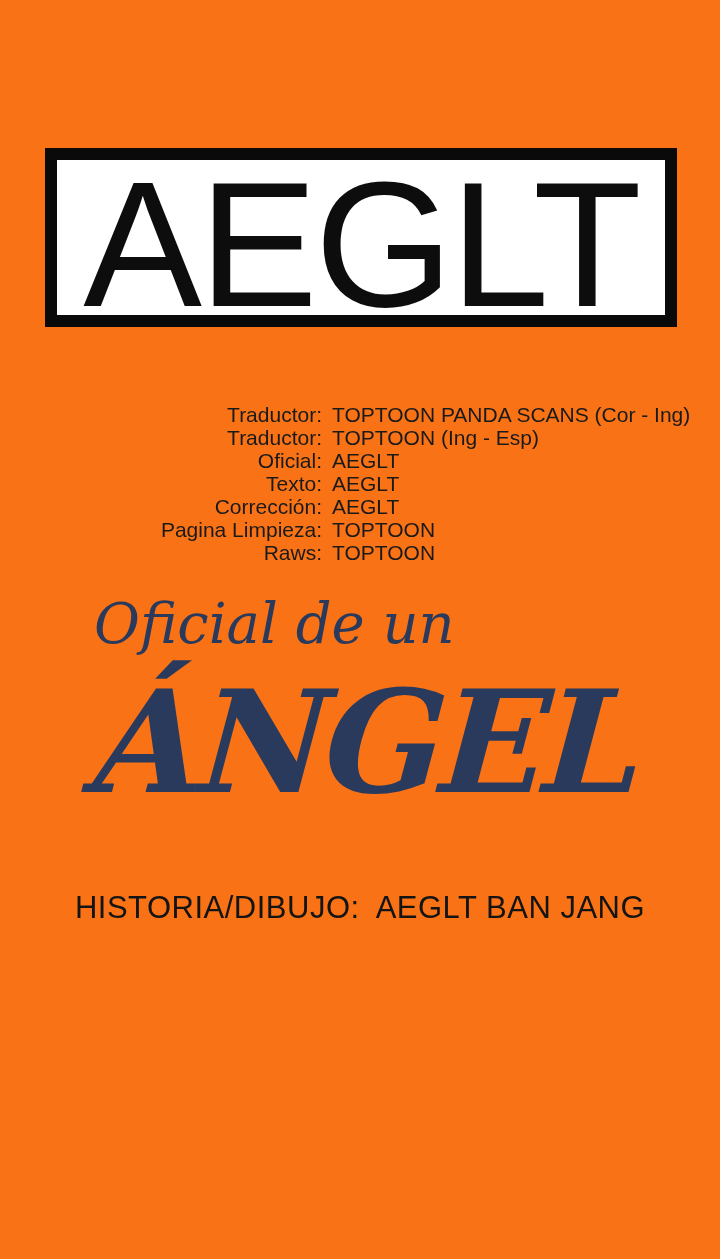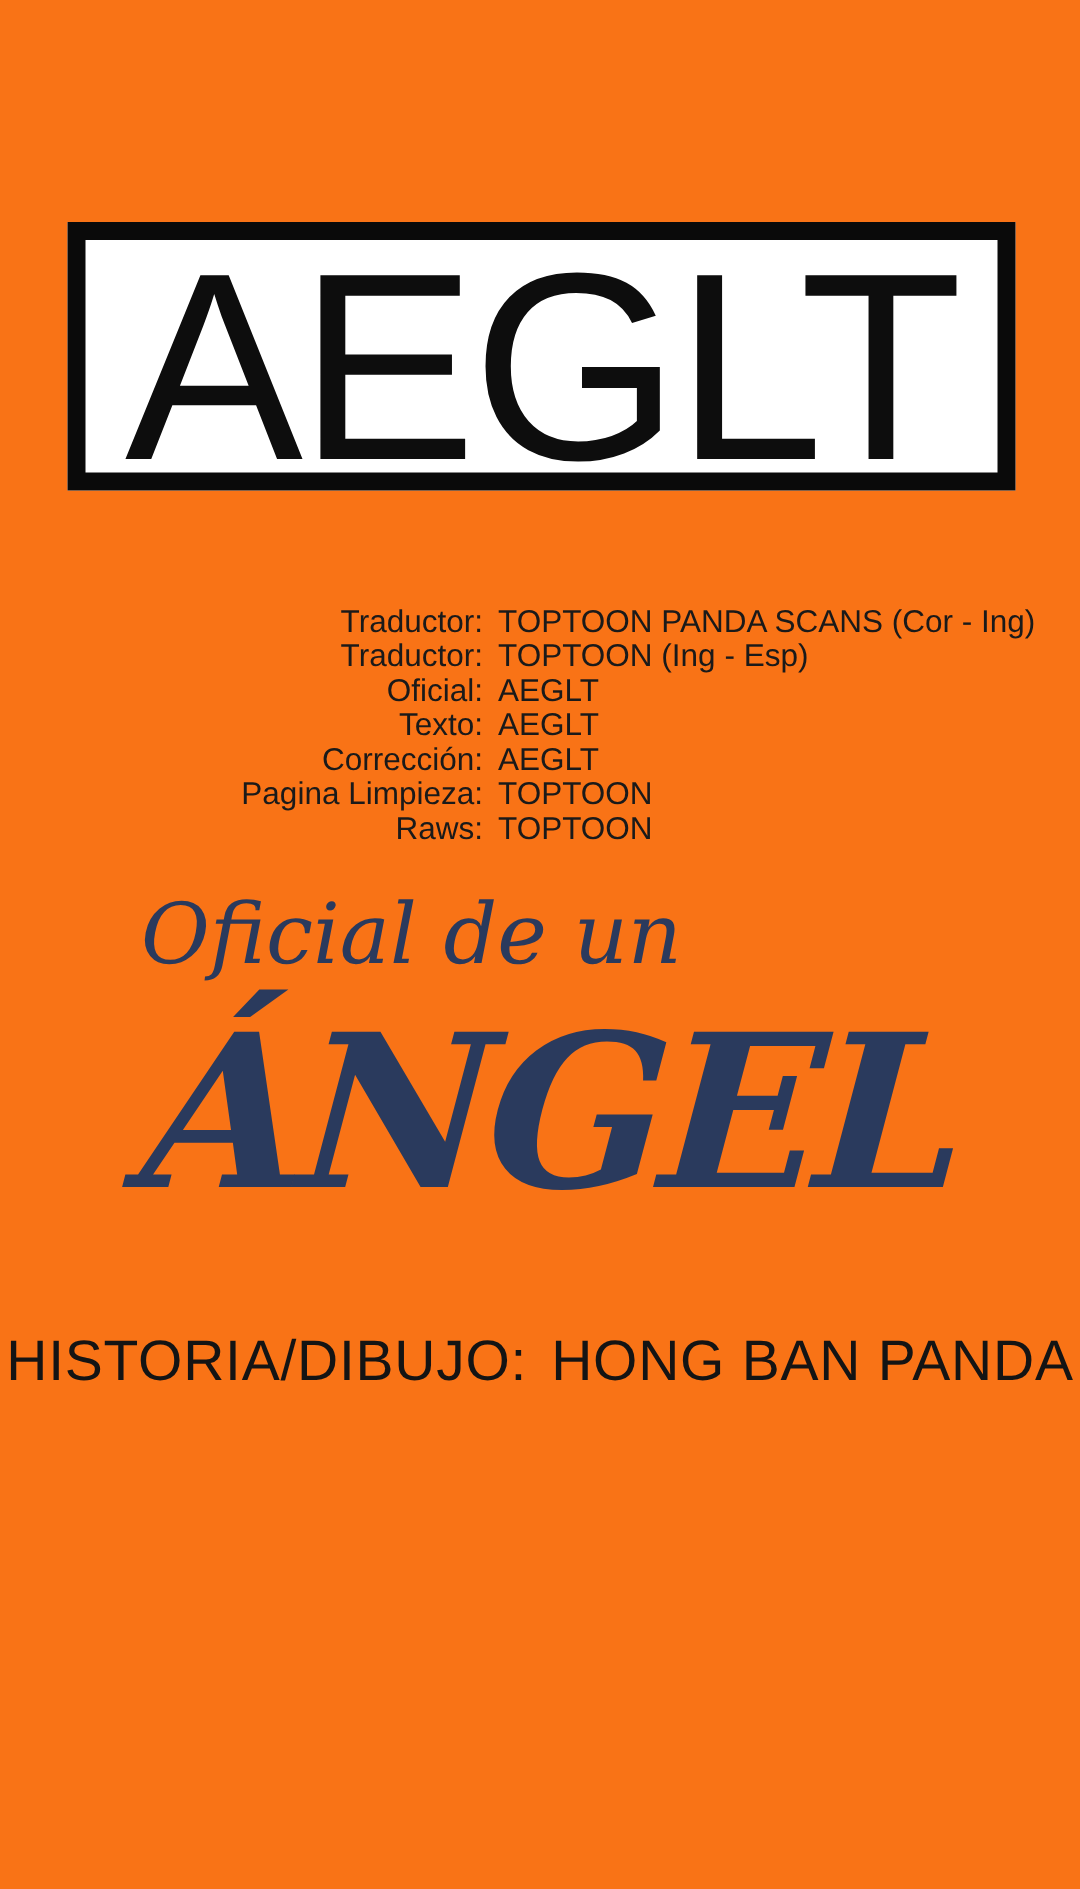--- a/index.html
+++ b/index.html
@@ -103,21 +103,21 @@
 
   
   .author-line {
     position: absolute;
     left: 0;
     top: 890px;
     width: 720px;
     display: flex;
     justify-content: center;
     gap: 16px;
-    font-size: 38px;
+    font-size: 31px;
     line-height: 36px;
     color: #141414;
     letter-spacing: 0.5px;
     white-space: nowrap;
   }
 </style>
 </head>
 <body>
 
 <div class="page">
@@ -155,16 +155,16 @@
       <span class="credit-label">Raws:</span>
       <span class="credit-value">TOPTOON</span>
     </div>
   </div>
 
   <div class="title-line1">Oficial de un</div>
   <div class="title-line2">ÁNGEL</div>
 
   <div class="author-line">
     <span>HISTORIA/DIBUJO:</span>
-    <span>HONG BAN PANDA</span>
+    <span>AEGLT BAN JANG</span>
   </div>
 
 </div>
 
 </body></html>

